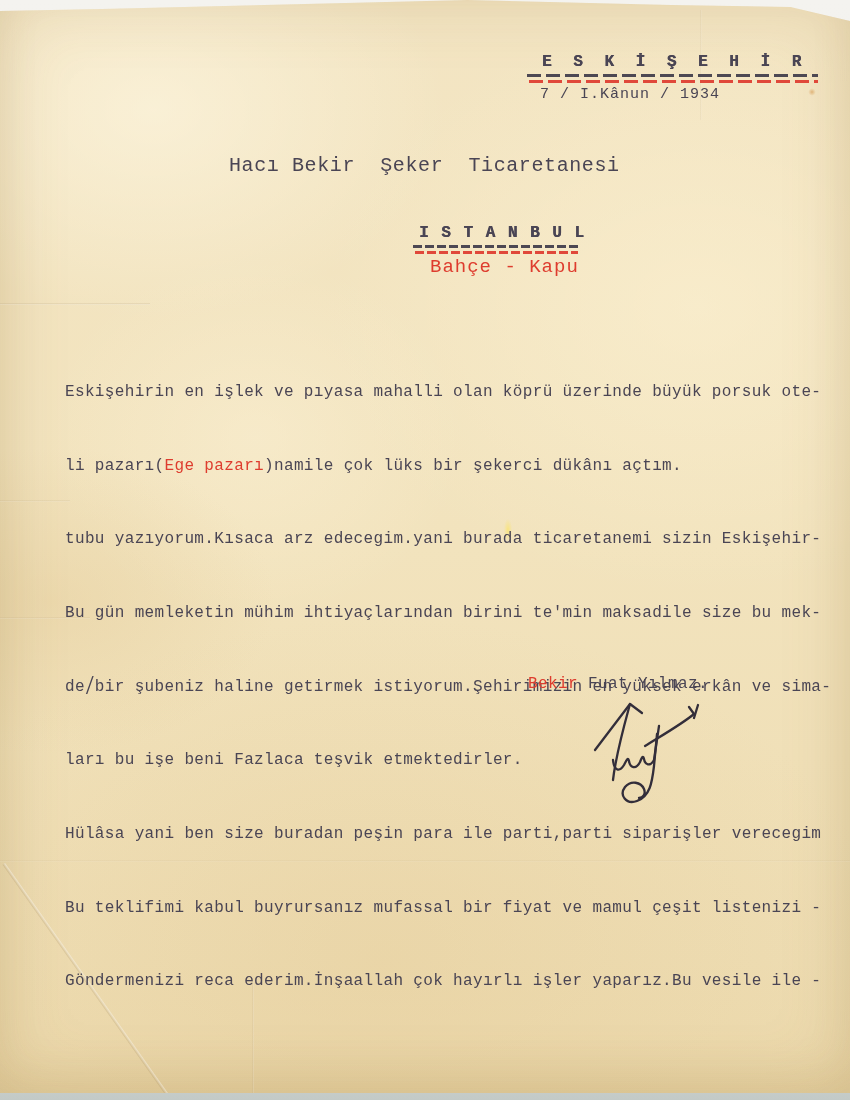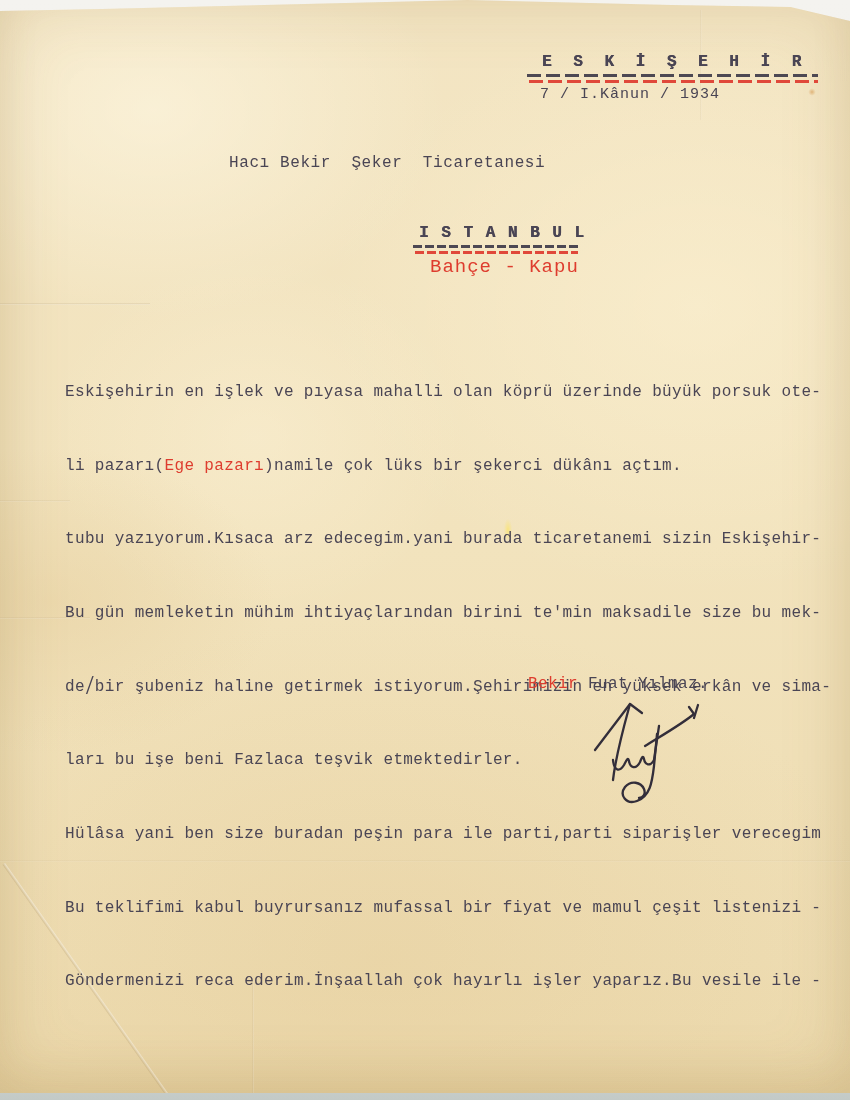--- a/index.html
+++ b/index.html
@@ -35,21 +35,21 @@
     font-size: 16px; letter-spacing: 6px; font-weight: 600;
     text-shadow: 0.4px 0 0 currentColor;
   }
   .dash-line { position: absolute; height: 3px; }
   .dash-black { background: repeating-linear-gradient(90deg, #4d4853 0 14px, transparent 14px 19px); }
   .dash-red   { background: repeating-linear-gradient(90deg, #e0483a 0 14px, transparent 14px 19px); }
   .dash-black-dense { background: repeating-linear-gradient(90deg, #4d4853 0 9px, transparent 9px 12px); }
   .dash-red-dense   { background: repeating-linear-gradient(90deg, #e0483a 0 9px, transparent 9px 12px); }
 
   .date-line { font-size: 15px; letter-spacing: 1px; text-align: center; }
-  .addressee-name { font-size: 16px; letter-spacing: 0.6px; }
+  .addressee-name { font-size: 20px; letter-spacing: 0.6px; }
   .addressee-city { font-size: 16px; letter-spacing: 1.5px; font-weight: 600; text-shadow: 0.4px 0 0 currentColor; }
   .addressee-district { font-size: 19px; letter-spacing: 1px; }
 
   .letter-body {
     left: 65px; top: 331px; width: 786px;
     font-size: 16px; letter-spacing: 0.35px; line-height: 24.55px;
   }
   .big-slash { display: inline-block; transform: scaleY(1.45) translateY(1px); }
 
   .sig-line { font-size: 16px; letter-spacing: 0.4px; }

